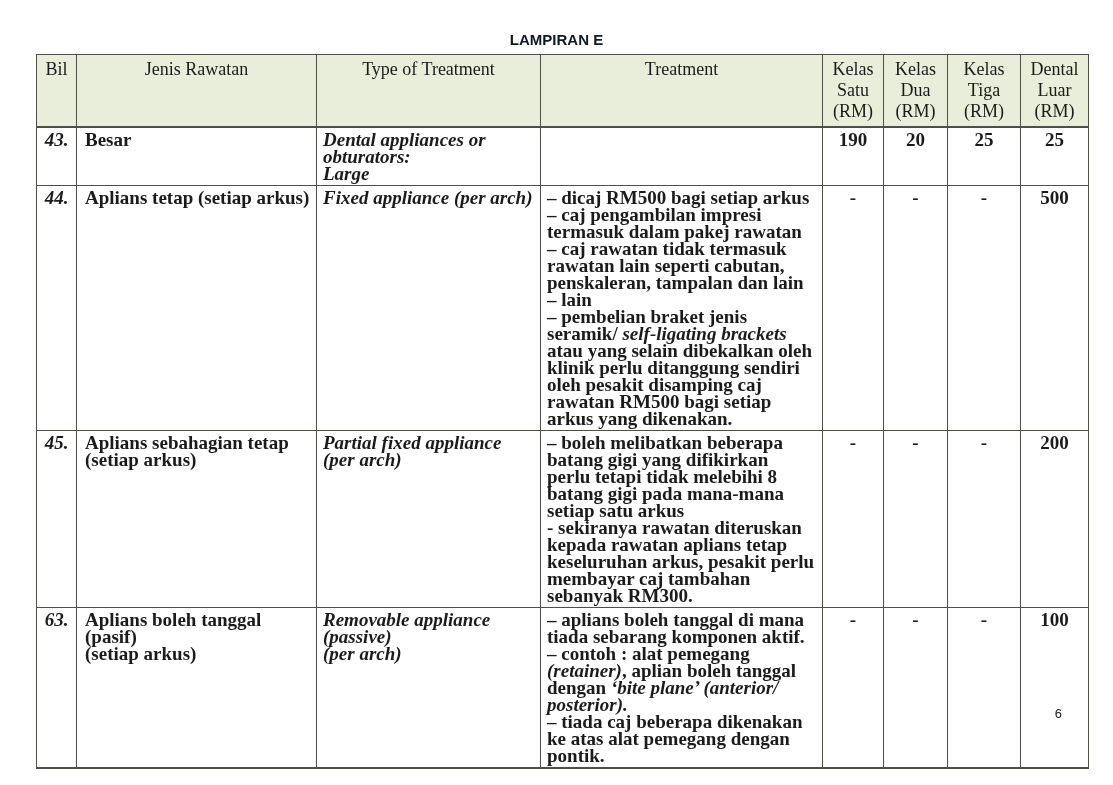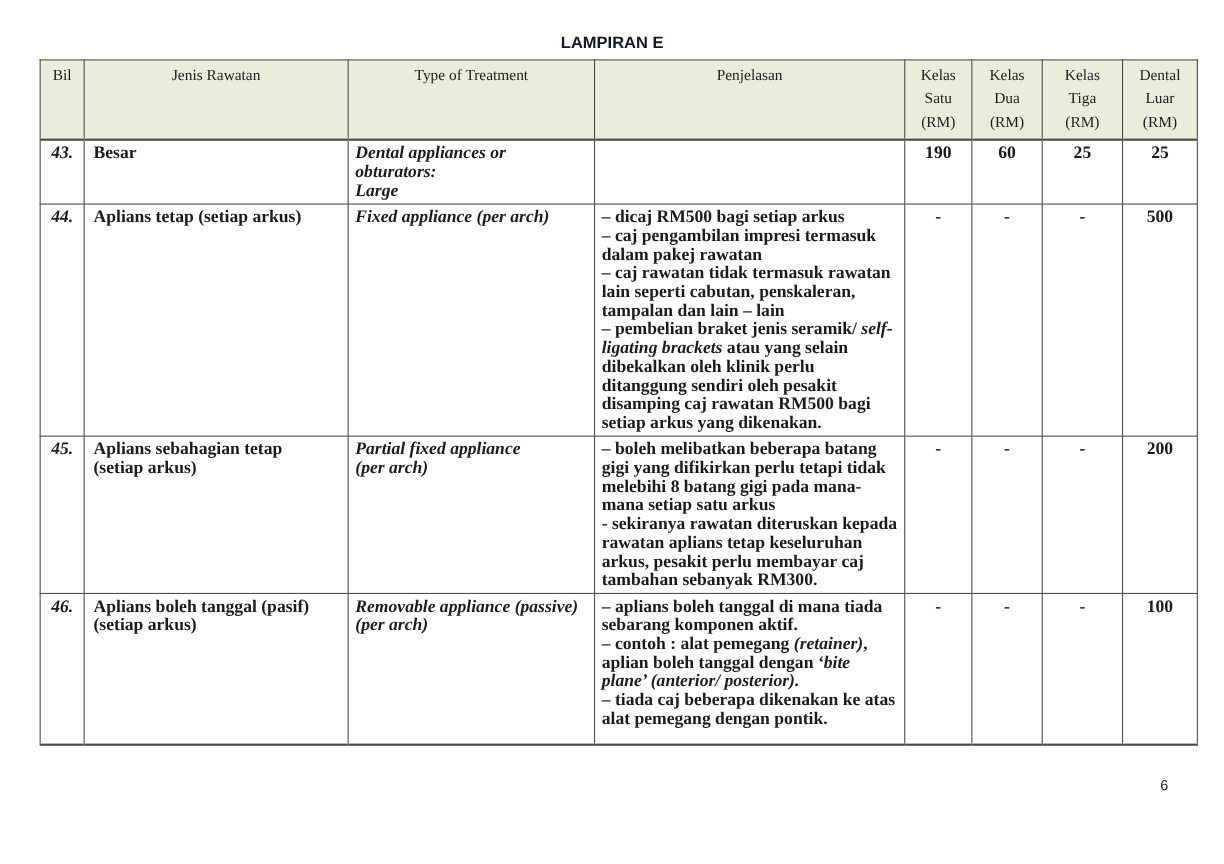--- a/index.html
+++ b/index.html
@@ -45,29 +45,29 @@
     font-size:14px;
     text-align:center;
     padding-top:6px;
   }
   th.band div{line-height:19px;}
   
   tr.head-row{height:65px;}
   tr.head-row th{
     background:var(--band-bg);
     font-weight:normal;
-    font-size:14px;
+    font-size:18px;
     text-align:center;
     padding:4px 2px;
     border-bottom:2px solid var(--border);
   }
   tr.head-row th div{line-height:21px;}
   
   tbody td{
-    font-size:16px;
+    font-size:19px;
     line-height:17px;
     padding:3px 6px;
     background:#fff;
   }
   tbody tr:nth-child(1){height:55px;}
   tbody tr:nth-child(2){height:191px;}
   tbody tr:nth-child(3){height:137px;}
   tbody tr:nth-child(4){height:137px;}
   tbody tr:last-child td{border-bottom:2px solid var(--border);}
   td.c-bil{
@@ -113,21 +113,21 @@
           <th>
             <div>Bil</div>
           </th>
           <th>
             <div>Jenis Rawatan</div>
           </th>
           <th>
             <div>Type of Treatment</div>
           </th>
           <th>
-            <div>Penjelasan</div>
+            <div>Treatment</div>
           </th>
           <th>
             <div>Kelas</div>
             <div>Satu</div>
             <div>(RM)</div>
           </th>
           <th>
             <div>Kelas</div>
             <div>Dua</div>
             <div>(RM)</div>
@@ -149,21 +149,21 @@
           <td class="c-bil">43.</td>
           <td class="c-jenis">
             <div>Besar</div>
           </td>
           <td class="c-type">
             <div>Dental appliances or obturators:</div>
             <div>Large</div>
           </td>
           <td class="c-pen"></td>
           <td class="c-val">190</td>
-          <td class="c-val">60</td>
+          <td class="c-val">20</td>
           <td class="c-val">25</td>
           <td class="c-val">25</td>
         </tr>
         <tr>
           <td class="c-bil">44.</td>
           <td class="c-jenis">
             <div>Aplians tetap (setiap arkus)</div>
           </td>
           <td class="c-type">
             <div>Fixed appliance (per arch)</div>
@@ -192,21 +192,21 @@
           <td class="c-pen">
             <div><span>– boleh melibatkan beberapa batang gigi yang difikirkan perlu tetapi tidak melebihi 8 batang gigi pada mana-mana setiap satu arkus</span></div>
             <div><span>- sekiranya rawatan diteruskan kepada rawatan aplians tetap keseluruhan arkus, pesakit perlu membayar caj tambahan sebanyak RM300.</span></div>
           </td>
           <td class="c-val">-</td>
           <td class="c-val">-</td>
           <td class="c-val">-</td>
           <td class="c-val">200</td>
         </tr>
         <tr>
-          <td class="c-bil">46.</td>
+          <td class="c-bil">63.</td>
           <td class="c-jenis">
             <div>Aplians boleh tanggal (pasif)</div>
             <div>(setiap arkus)</div>
           </td>
           <td class="c-type">
             <div>Removable appliance (passive)</div>
             <div>(per arch)</div>
           </td>
           <td class="c-pen">
             <div><span>– aplians boleh tanggal di mana tiada sebarang komponen aktif.</span></div>

